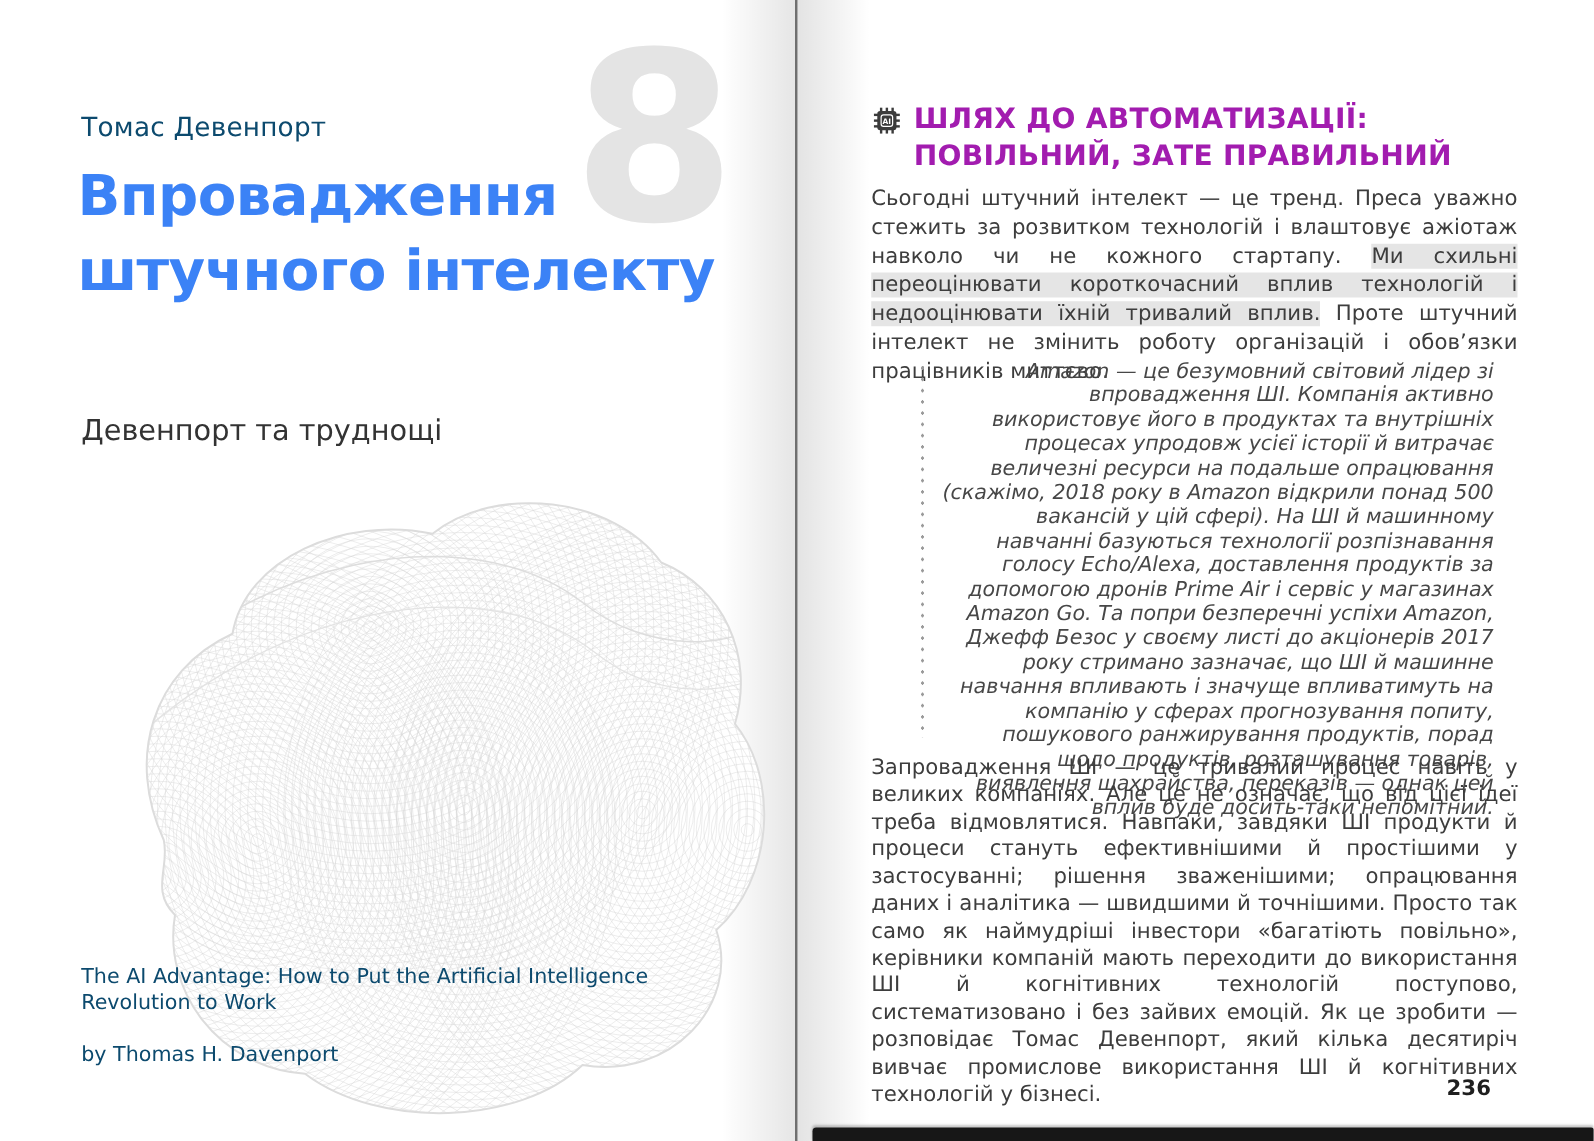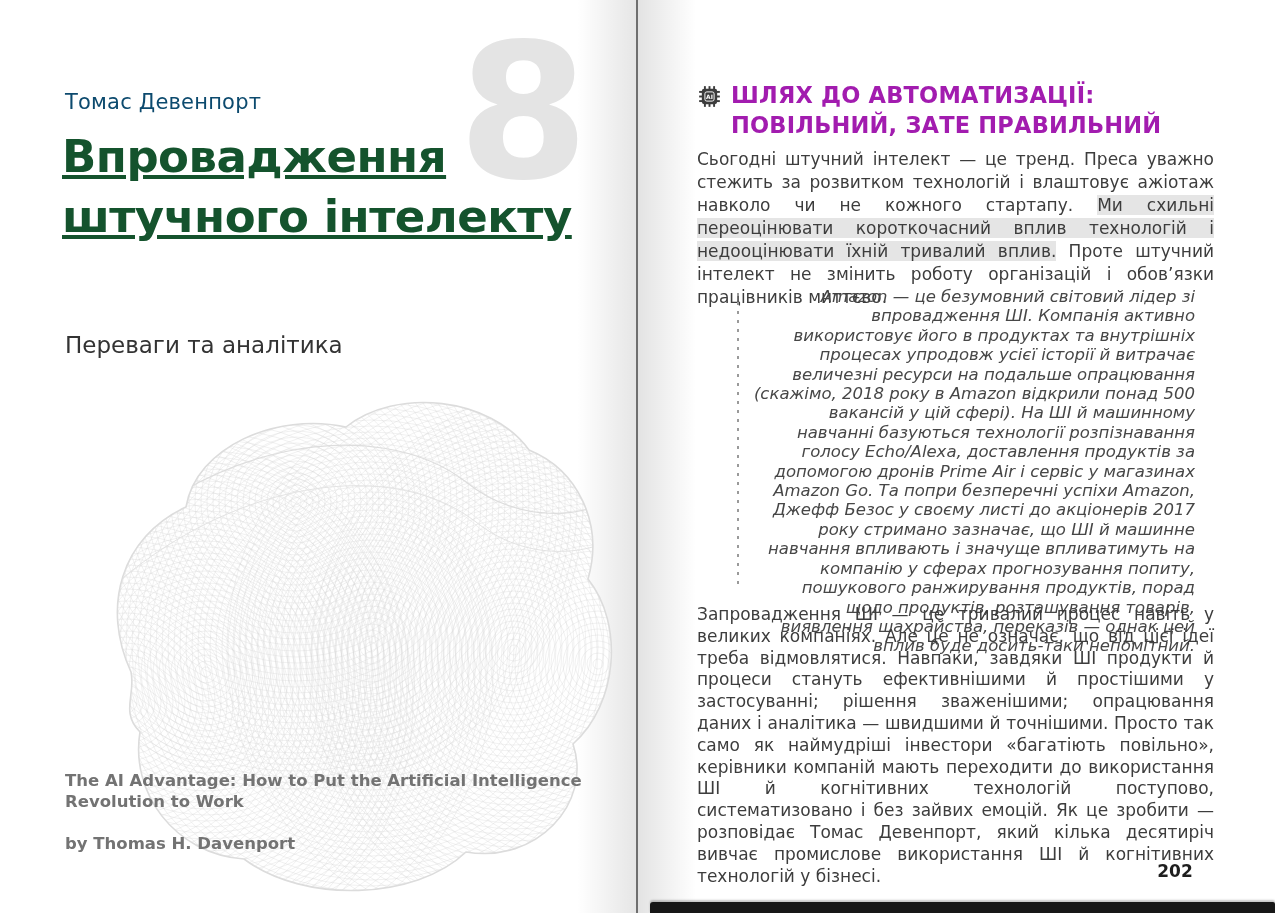--- a/index.html
+++ b/index.html
@@ -16,24 +16,24 @@
     background:linear-gradient(to right, rgba(0,0,0,0) 0%, rgba(0,0,0,0.10) 100%); }
   .gutter-shade-right { position:absolute; left:638px; top:0; width:58px; height:913px;
     background:linear-gradient(to right, rgba(0,0,0,0.11) 0%, rgba(0,0,0,0) 100%); }
   .spine-line { position:absolute; left:636px; top:0; width:2px; height:913px; background:#6f6f6f; }
 
   
   .author { position:absolute; left:65px; top:90px; font-size:21px; color:#0c4a6e; letter-spacing:0.2px; }
   .chapter-number { position:absolute; left:458px; top:18px; width:130px;
     font-size:188px; font-weight:700; line-height:1; color:#e4e4e4; text-align:center; }
   .book-title { position:absolute; left:62px; top:127px; width:520px;
-    font-size:45px; font-weight:700; line-height:60px; color:#14532d; letter-spacing:-0.5px;text-decoration:underline; }
+    font-size:45px; font-weight:700; line-height:60px; color:#3b82f6; letter-spacing:-0.5px; }
   .subtitle { position:absolute; left:65px; top:332px; font-size:23px; color:#333333; }
   .source-ref { position:absolute; left:65px; top:770px; width:520px;
-    font-size:16.5px; line-height:21px; color:#737373; z-index:5;font-weight:bold; }
+    font-size:16.5px; line-height:21px; color:#0c4a6e; z-index:5; }
 
   
   .contour-art { position:absolute; left:46px; top:372px; width:580px; height:538px; z-index:1; }
 
   
   .section-head { position:absolute; left:698px; top:80px; width:520px; }
   .chip-icon { position:absolute; left:0; top:5px; width:23px; height:23px; }
   .section-title { position:absolute; left:33px; top:0; width:480px;
     font-size:22.5px; font-weight:700; line-height:30px; color:#a21caf; letter-spacing:0.2px; }
   .para { position:absolute; left:697px; width:517px;
@@ -65,21 +65,21 @@
 
     <div class="chapter-number">8</div>
 
     <div class="author">Томас Девенпорт</div>
 
     <h1 class="book-title">
       <span>Впровадження</span><br>
       <span>штучного інтелекту</span><br>
     </h1>
 
-    <div class="subtitle">Переваги та аналітика</div>
+    <div class="subtitle">Девенпорт та труднощі</div>
 
     <svg class="contour-art" viewBox="0 0 580 538" xmlns="http://www.w3.org/2000/svg" aria-hidden="true">
       <defs>
         <clipPath id="blobClip">
           <path id="blobPath" d="M85,300 C55,235 75,165 140,135 C150,75 230,40 300,55
             C350,15 445,25 483,78 C532,98 558,152 542,207 C578,252 572,332 527,372
             C547,432 490,492 420,480 C370,528 258,532 198,487 C128,482 84,420 94,360
             C74,340 90,322 85,300 Z"></path>
         </clipPath>
       </defs>
@@ -422,17 +422,17 @@
       </div>
     </div>
 
     <p class="para para-intro"><span>Сьогодні штучний інтелект — це тренд. Преса уважно стежить за розвитком технологій і влаштовує ажіотаж навколо чи не кожного стартапу. </span><span class="hl">Ми схильні переоцінювати короткочасний вплив технологій і недооцінювати їхній тривалий вплив.</span><span> Проте штучний інтелект не змінить роботу організацій і обов’язки працівників миттєво.</span></p>
 
     <div class="quote-rule"></div>
     <p class="quote-text">Amazon — це безумовний світовий лідер зі впровадження ШІ. Компанія активно використовує його в продуктах та внутрішніх процесах упродовж усієї історії й витрачає величезні ресурси на подальше опрацювання (скажімо, 2018 року в Amazon відкрили понад 500 вакансій у цій сфері). На ШІ й машинному навчанні базуються технології розпізнавання голосу Echo/Alexa, доставлення продуктів за допомогою дронів Prime Air і сервіс у магазинах Amazon Go. Та попри безперечні успіхи Amazon, Джефф Безос у своєму листі до акціонерів 2017 року стримано зазначає, що ШІ й машинне навчання впливають і значуще впливатимуть на компанію у сферах прогнозування попиту, пошукового ранжирування продуктів, порад щодо продуктів, розташування товарів, виявлення шахрайства, переказів — однак цей вплив буде досить-таки непомітний.</p>
 
     <p class="para para-outro">Запровадження ШІ — це тривалий процес навіть у великих компаніях. Але це не означає, що від цієї ідеї треба відмовлятися. Навпаки, завдяки ШІ продукти й процеси стануть ефективнішими й простішими у застосуванні; рішення зваженішими; опрацювання даних і аналітика — швидшими й точнішими. Просто так само як наймудріші інвестори «багатіють повільно», керівники компаній мають переходити до використання ШІ й когнітивних технологій поступово, систематизовано і без зайвих емоцій. Як це зробити — розповідає Томас Девенпорт, який кілька десятиріч вивчає промислове використання ШІ й когнітивних технологій у бізнесі.</p>
 
-    <div class="page-number">202</div>
+    <div class="page-number">236</div>
 
     <div class="scan-edge-bottom"></div>
   </div>
 </div>
 
 </body></html>

